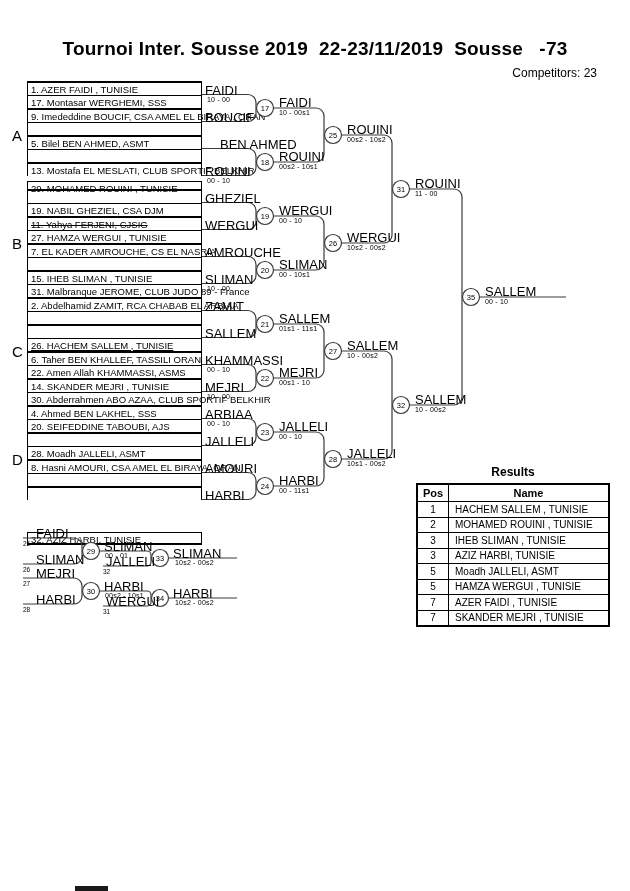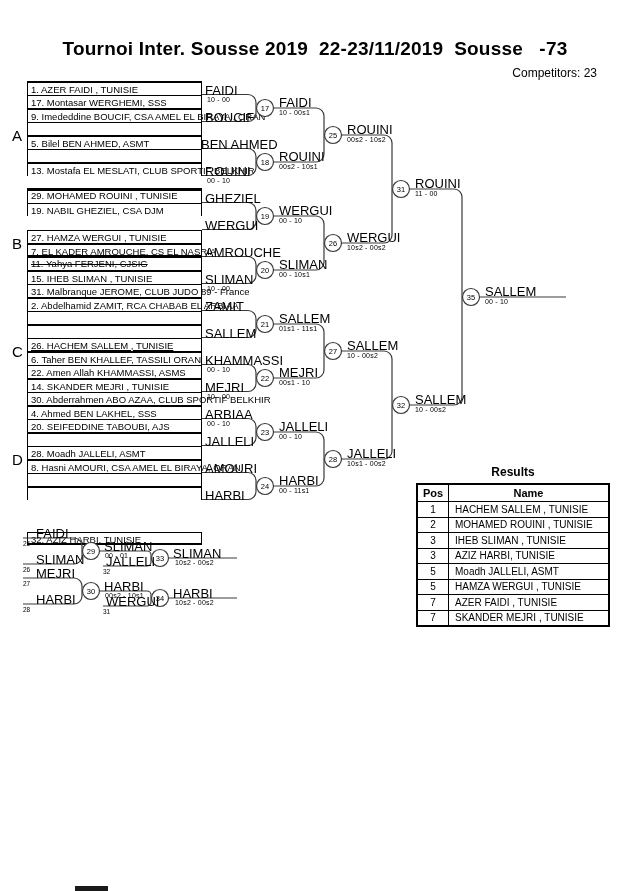--- a/index.html
+++ b/index.html
@@ -7,21 +7,21 @@
          font-family:"Liberation Sans",sans-serif;color:#000;}
   .title{position:absolute;left:0;top:38px;width:630px;text-align:center;
          font-size:19px;font-weight:bold;white-space:pre;letter-spacing:.2px;}
   .competitors{position:absolute;right:33px;top:66px;font-size:12px;}
   .letter{position:absolute;left:12px;font-size:15px;}
   .seed{position:absolute;left:27px;width:175px;height:13.5px;box-sizing:border-box;
         border-left:1.2px solid #000;border-right:1.2px solid #000;border-top:1px solid #000;
         font-size:9.5px;line-height:13px;padding-left:3px;white-space:nowrap;overflow:visible;z-index:2;}
   .seed.thick{border-top-width:2px;}
   .seed.last{border-bottom:2px solid #000;margin-top:32px;}
-  .seed.struck{text-decoration:line-through;margin-top:39px;}
+  .seed.struck{text-decoration:line-through;}
   svg#lines{position:absolute;left:0;top:0;z-index:3;}
   .lbl{position:absolute;font-size:13px;white-space:nowrap;z-index:4;}
   .score{position:absolute;font-size:7px;white-space:nowrap;letter-spacing:.2px;z-index:4;}
   .fromnum{position:absolute;font-size:6.5px;z-index:4;}
   .results-title{position:absolute;left:416px;top:465px;width:194px;text-align:center;
                  font-size:12px;font-weight:bold;}
   table.results{position:absolute;left:416px;top:483px;width:194px;border-collapse:collapse;
                 table-layout:fixed;border:2px solid #000;font-size:10px;}
   table.results th{border:1px solid #000;font-size:11px;font-weight:bold;height:16px;padding:0;text-align:center;}
   table.results td{border:1px solid #000;height:14.5px;padding:0 0 0 6px;white-space:nowrap;overflow:hidden;}
@@ -42,21 +42,21 @@
       <div class="letter" style="top: 451px;">D</div>
     </div>
   <div id="seeds">
       <div class="seed thick" style="top: 81px;">1. AZER FAIDI , TUNISIE</div>
       <div class="seed" style="top: 94.5px;">17. Montasar WERGHEMI, SSS</div>
       <div class="seed thick" style="top: 108px;">9. Imededdine BOUCIF, CSA AMEL EL BIRAYA , ORAN</div>
       <div class="seed" style="top: 121.5px;"></div>
       <div class="seed thick" style="top: 135px;">5. Bilel BEN AHMED, ASMT</div>
       <div class="seed" style="top: 148.5px;"></div>
       <div class="seed thick" style="top: 162px;">13. Mostafa EL MESLATI, CLUB SPORTIF BELKHIR</div>
-      <div class="seed" style="top: 188px;">29. MOHAMED ROUINI , TUNISIE</div>
+      <div class="seed" style="top: 181px;">29. MOHAMED ROUINI , TUNISIE</div>
       <div class="seed thick" style="top: 189px;"></div>
       <div class="seed" style="top: 202.5px;">19. NABIL GHEZIEL, CSA DJM</div>
       <div class="seed thick struck" style="top: 216px;">11. Yahya FERJENI, CJSIG</div>
       <div class="seed" style="top: 229.5px;">27. HAMZA WERGUI , TUNISIE</div>
       <div class="seed thick" style="top: 243px;">7. EL KADER AMROUCHE, CS EL NASRIA</div>
       <div class="seed" style="top: 256.5px;"></div>
       <div class="seed thick" style="top: 270px;">15. IHEB SLIMAN , TUNISIE</div>
       <div class="seed" style="top: 283.5px;">31. Malbranque JEROME, CLUB JUDO 89 - France</div>
       <div class="seed thick" style="top: 297px;">2. Abdelhamid ZAMIT, RCA CHABAB EL ARBIAA</div>
       <div class="seed" style="top: 310.5px;"></div>
@@ -153,21 +153,21 @@
       <text x="160" y="560.8" text-anchor="middle" font-size="7.5" font-family="&quot;Liberation Sans&quot;,sans-serif">33</text>
       <circle cx="91" cy="591" r="8.5" fill="#fff" stroke="#3a3a3a" stroke-width="1.2"></circle>
       <text x="91" y="593.8" text-anchor="middle" font-size="7.5" font-family="&quot;Liberation Sans&quot;,sans-serif">30</text>
       <circle cx="160" cy="598" r="8.5" fill="#fff" stroke="#3a3a3a" stroke-width="1.2"></circle>
       <text x="160" y="600.8" text-anchor="middle" font-size="7.5" font-family="&quot;Liberation Sans&quot;,sans-serif">34</text>
     </svg>
   <div id="labels">
       <div class="lbl" style="left: 205px; top: 82.5px;">FAIDI</div>
       <div class="score" style="left: 207px; top: 95.5px;">10 - 00</div>
       <div class="lbl" style="left: 205px; top: 109.5px;">BOUCIF</div>
-      <div class="lbl" style="left: 201px; top: 136.5px;">BEN AHMED</div>
+      <div class="lbl" style="left: 220px; top: 136.5px;">BEN AHMED</div>
       <div class="lbl" style="left: 205px; top: 163.5px;">ROUINI</div>
       <div class="score" style="left: 207px; top: 176.5px;">00 - 10</div>
       <div class="lbl" style="left: 205px; top: 190.5px;">GHEZIEL</div>
       <div class="lbl" style="left: 205px; top: 217.5px;">WERGUI</div>
       <div class="lbl" style="left: 205px; top: 244.5px;">AMROUCHE</div>
       <div class="lbl" style="left: 205px; top: 271.5px;">SLIMAN</div>
       <div class="score" style="left: 207px; top: 284.5px;">10 - 00</div>
       <div class="lbl" style="left: 205px; top: 298.5px;">ZAMIT</div>
       <div class="lbl" style="left: 205px; top: 325.5px;">SALLEM</div>
       <div class="lbl" style="left: 205px; top: 352.5px;">KHAMMASSI</div>

